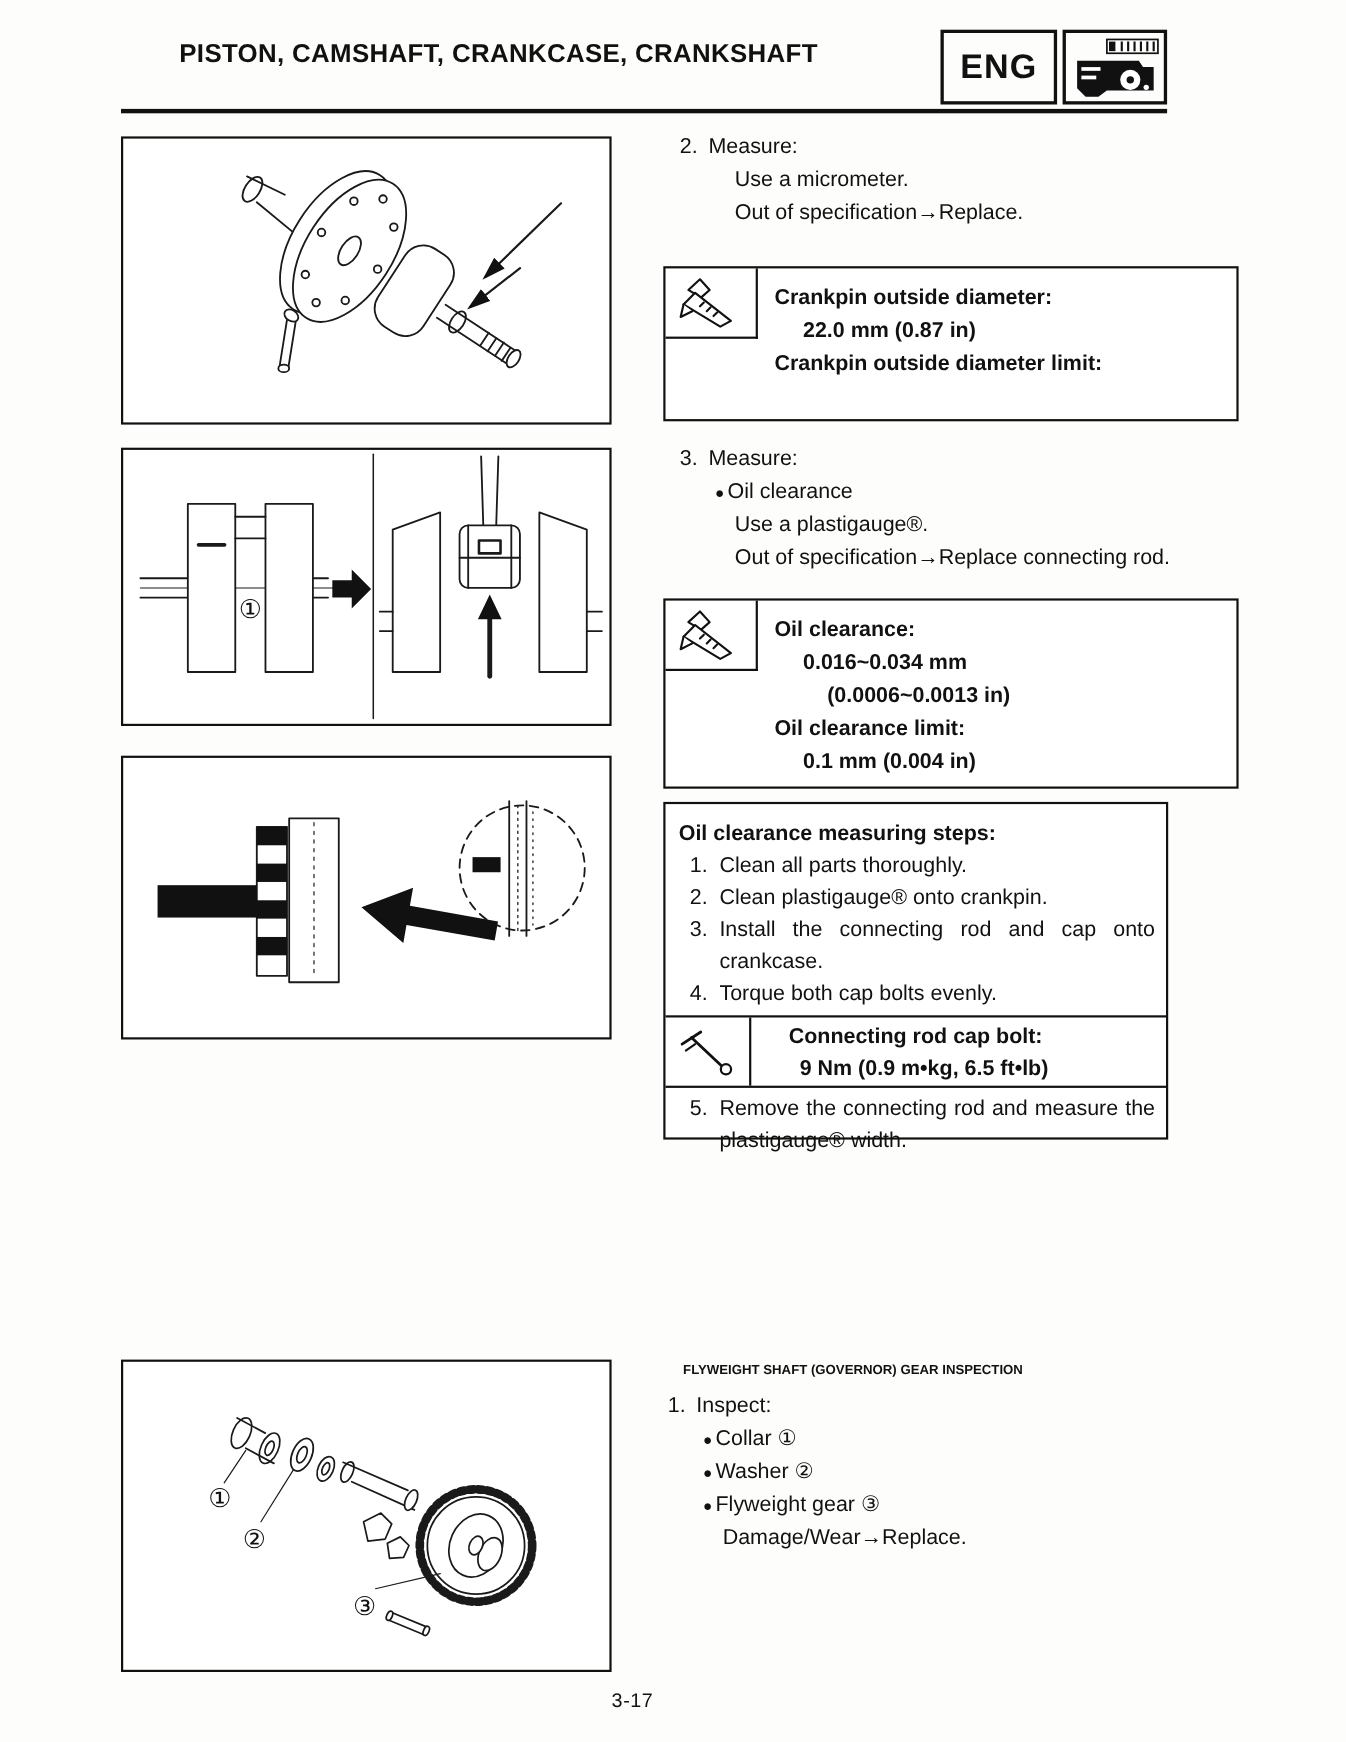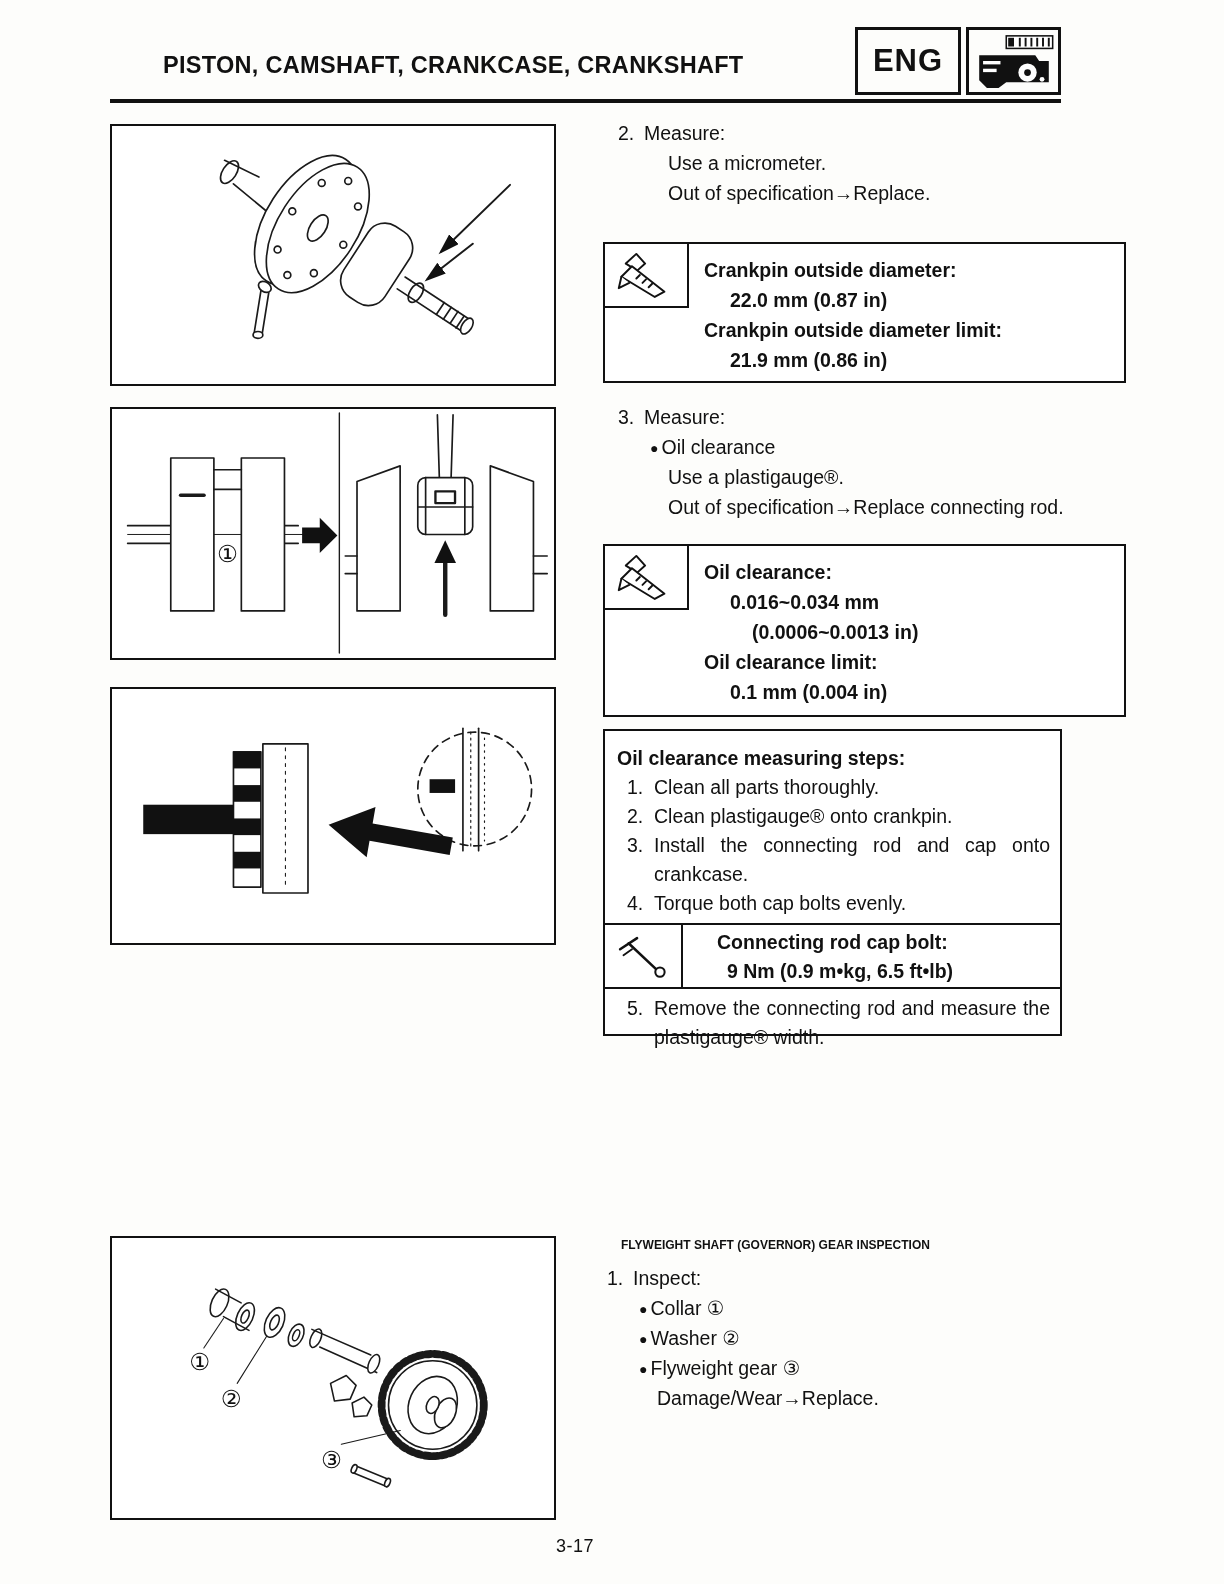--- a/index.html
+++ b/index.html
@@ -5,21 +5,21 @@
   * { margin:0; padding:0; box-sizing:border-box; }
   html,body { background:#ffffff; }
   .page {
     position:relative; width:1224px; height:1584px; background:#fdfdfb;
     font-family:"Liberation Sans","DejaVu Sans",sans-serif; color:#111;
     overflow:hidden;
   }
   .abs { position:absolute; }
 
   
-  .page-title { left:163px; top:52px; font-size:23.5px; font-weight:bold; letter-spacing:.3px; }
+  .page-title { left:163px; top:35px; font-size:23.5px; font-weight:bold; letter-spacing:.3px; }
   .eng-box { left:855px; top:27px; width:106px; height:68px; border:3.5px solid #111;
              display:flex; align-items:center; justify-content:center;
              font-size:31px; font-weight:bold; letter-spacing:1px; }
   .engine-icon-box { left:966px; top:27px; width:95px; height:68px; border:3.5px solid #111;
              display:flex; align-items:center; justify-content:center; }
   .header-rule { left:110px; top:99px; width:951px; height:3.5px; background:#111; }
 
   
   .fig { border:2.5px solid #111; background:#fff; }
   .fig svg { display:block; }
@@ -236,21 +236,20 @@
           <line x1="26" y1="28" x2="22" y2="32"></line>
           <line x1="33" y1="33" x2="29" y2="37"></line>
           <line x1="40" y1="38" x2="36" y2="42"></line>
         </g>
       </svg>
     </div>
     <div class="spec-text">
       <div>Crankpin outside diameter:</div>
       <div class="ind1">22.0 mm (0.87 in)</div>
       <div>Crankpin outside diameter limit:</div>
-      <div class="ind1">21.9 mm (0.86 in)</div>
     </div>
   </div>
 
   <div class="abs txt sec3">
     <div class="item-head">
       <span class="item-num">3.</span>
       <span>Measure:</span>
     </div>
     <div class="b-row">
       <span>Oil clearance</span>

